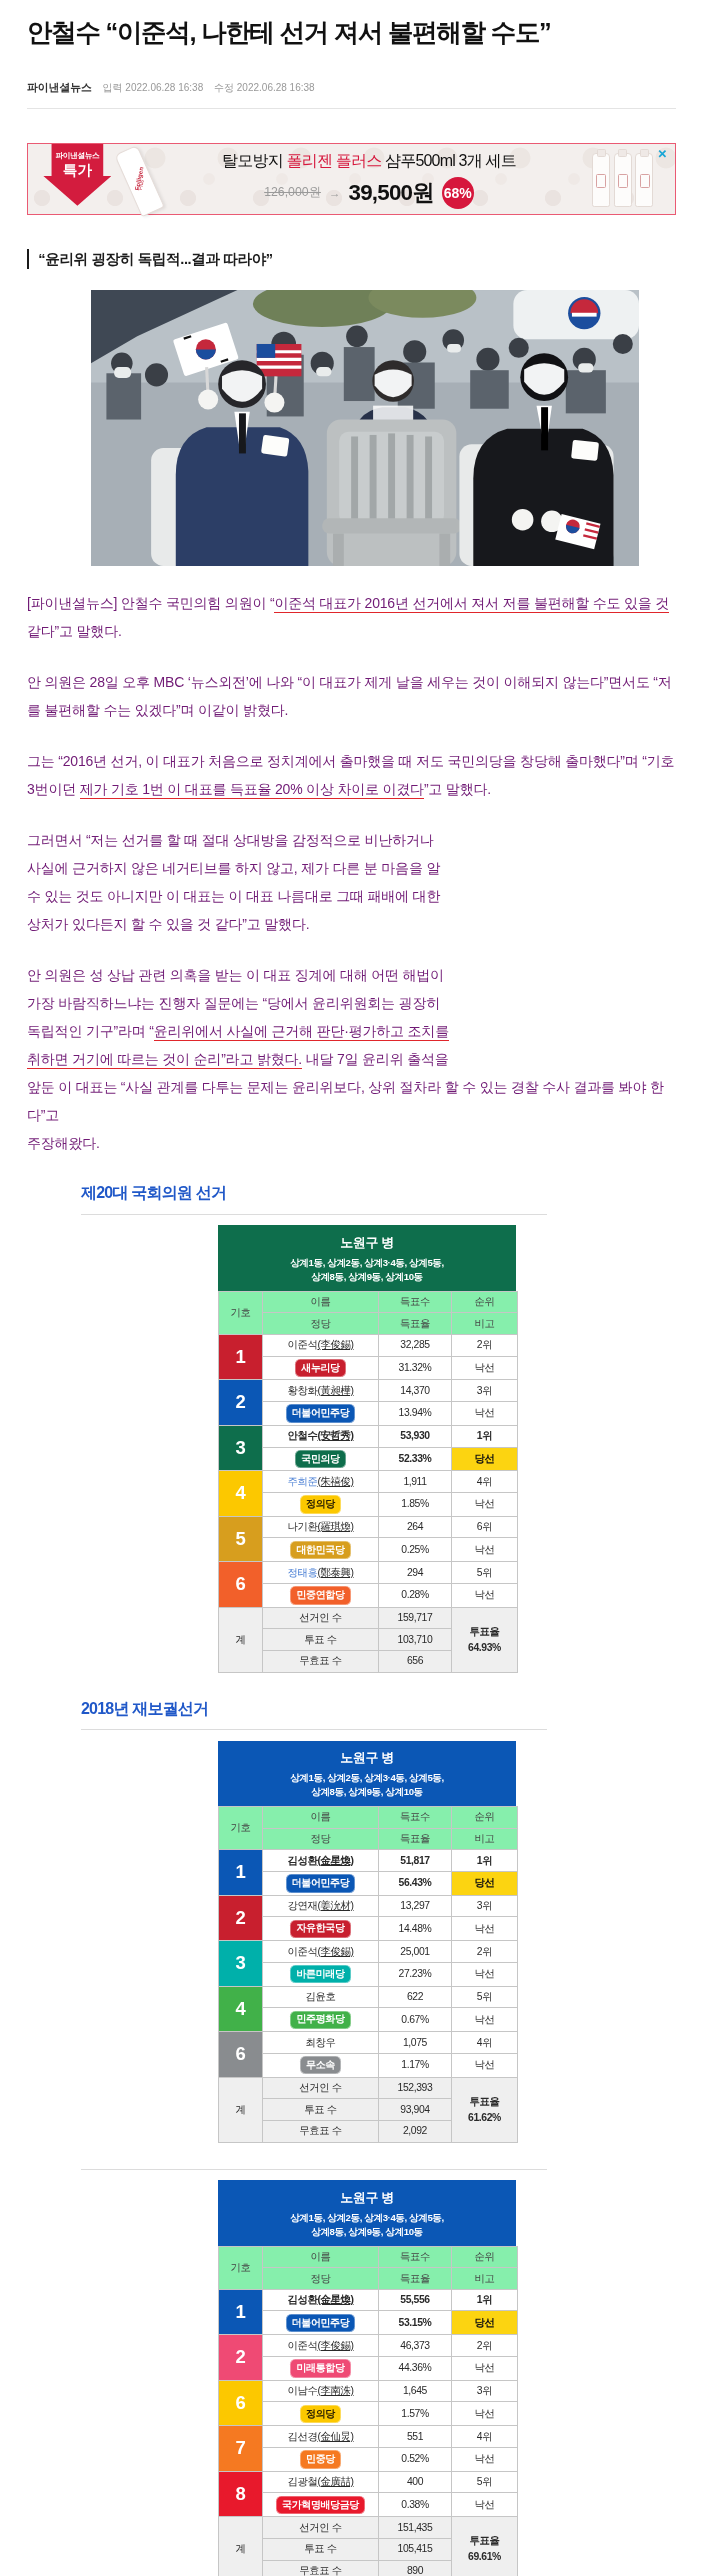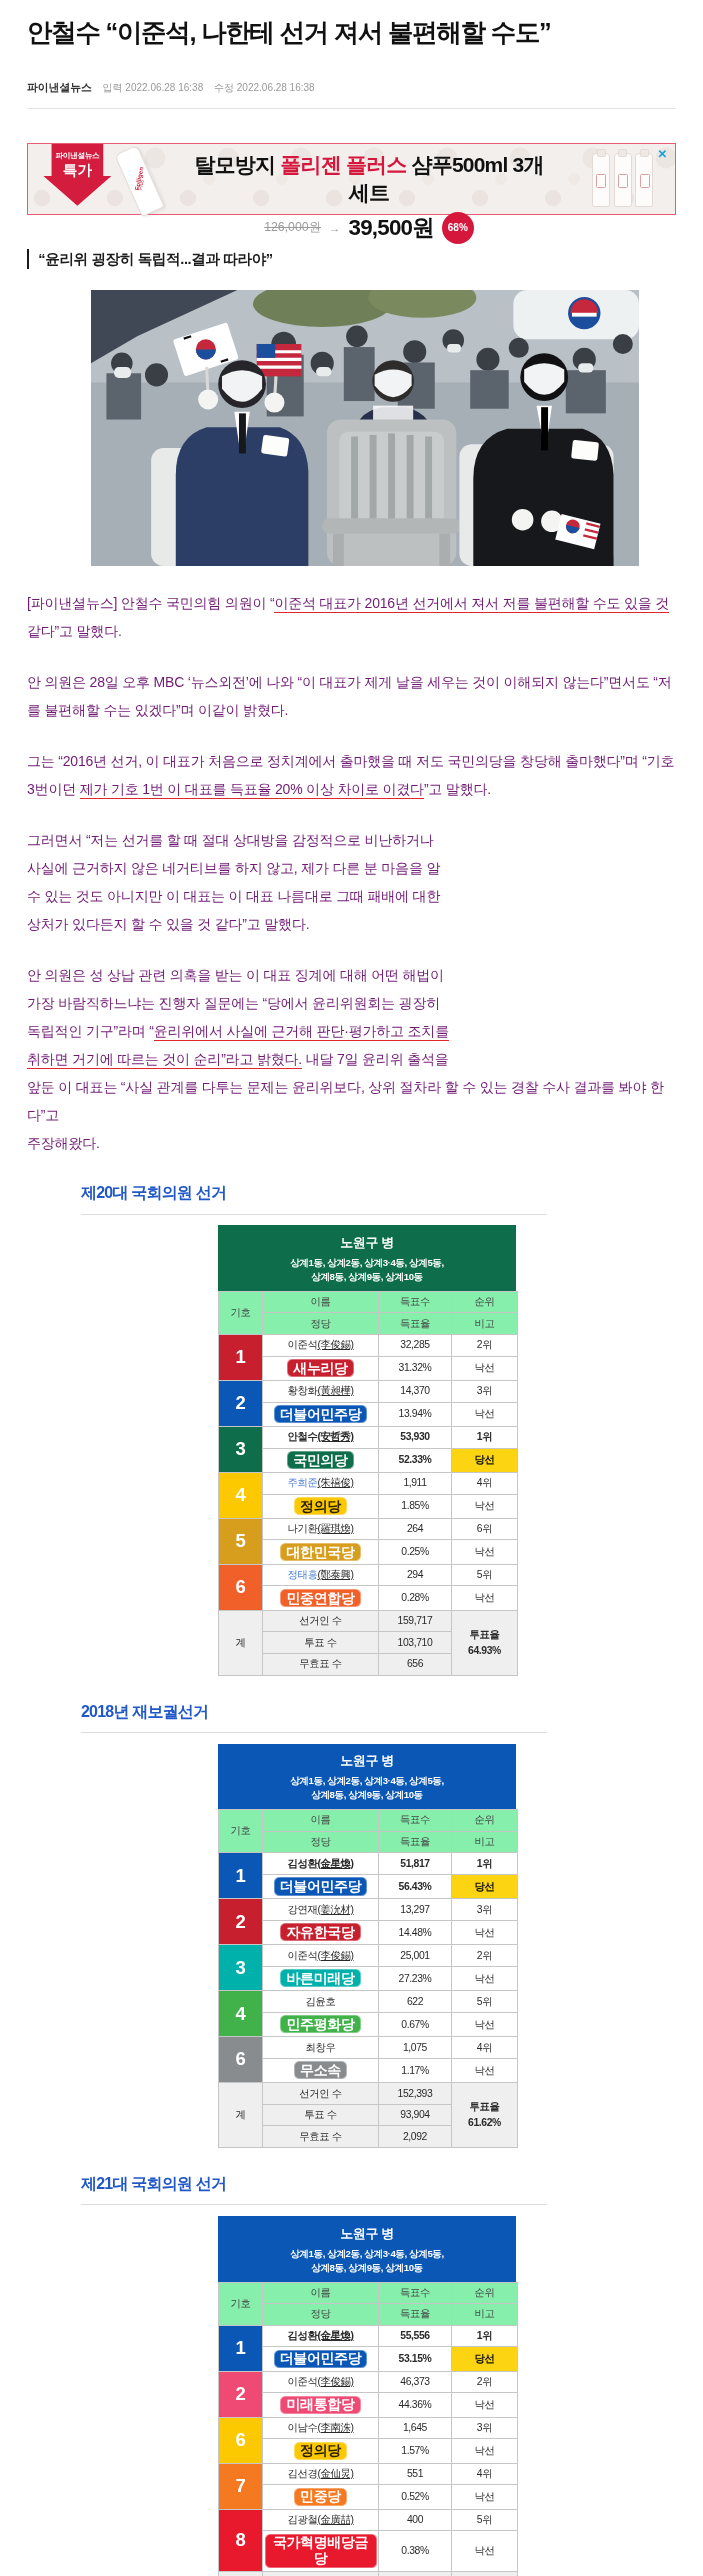--- a/index.html
+++ b/index.html
@@ -23,28 +23,28 @@
   .ad-ribbon{position:absolute;left:15.4px;top:0;width:68px;height:62px;background:#d31c3e;color:#fff;text-align:center;
       clip-path:polygon(12% 0,88% 0,88% 52%,100% 52%,50% 100%,0 52%,12% 52%);}
   .ad-ribbon-l1{font-size:7.7px;font-weight:700;margin-top:7px;letter-spacing:-0.4px;}
   .ad-ribbon-l2{font-size:14.6px;font-weight:800;margin-top:0.8px;}
   .ad-bottle-left{position:absolute;left:99px;top:3.1px;width:23px;height:66px;background:#fff;border:0.8px solid #e5dcd8;
       border-radius:6.2px 6.2px 3.1px 3.1px;transform:rotate(-24deg);box-shadow:1.5px 1.5px 3.1px rgba(0,0,0,.08);
       display:flex;flex-direction:column;align-items:center;justify-content:center;overflow:hidden;}
   .ad-bottle-left .bl1{color:#c6283f;font-size:6.2px;font-weight:700;transform:rotate(-55deg);}
   .ad-bottle-left .bl2{color:#c6283f;font-size:5.4px;transform:rotate(-55deg);}
   .ad-center{position:absolute;left:158px;right:123px;top:7.7px;text-align:center;}
-  .ad-line1{font-size:21px;font-weight:700;letter-spacing:-0.8px;color:#111;}
+  .ad-line1{font-size:16px;font-weight:400;letter-spacing:-0.8px;color:#111;}
   .ad-line1 .red{color:#d6173c;}
   .ad-line2{margin-top:4.6px;display:flex;align-items:center;justify-content:center;gap:8px;}
   .ad-line2 .old{color:#9a9a9a;font-size:12.3px;text-decoration:line-through;}
   .ad-line2 .arw{color:#9a9a9a;font-size:11.6px;}
   .ad-line2 .new{font-size:22.4px;font-weight:800;letter-spacing:-0.8px;color:#111;}
   .ad-line2 .disc{display:inline-flex;align-items:center;justify-content:center;width:32px;height:32px;border-radius:50%;
-      background:#d6173c;color:#fff;font-size:10px;font-weight:800;}
+      background:#d6173c;color:#fff;font-size:14px;font-weight:800;}
   .ad-bottles{position:absolute;right:21.6px;top:9.3px;display:flex;gap:3.9px;}
   .ad-bottles i{display:block;width:16px;height:52px;background:#fdfcfb;border:0.8px solid #e3dad5;border-radius:3.9px 3.9px 2.3px 2.3px;position:relative;}
   .ad-bottles i::before{content:"";position:absolute;left:3.9px;top:-4.6px;width:7px;height:5.4px;background:#efe9e6;border:0.8px solid #e3dad5;border-radius:1.5px;}
   .ad-bottles i::after{content:"";position:absolute;left:3.1px;top:20px;width:8.5px;height:12.3px;border:0.8px solid #d8a2a2;border-radius:1.5px;}
   .ad-close{position:absolute;right:6.2px;top:1.5px;border:0;background:transparent;color:#19a6d6;font-size:11.6px;font-weight:800;cursor:pointer;padding:1.5px;}
 
   
   .subhead{margin:34px 27px 0;font-size:14.6px;line-height:20px;font-weight:700;color:#1c1c1c;border-left:2.3px solid #1a1a1a;padding-left:9.3px;letter-spacing:-0.4px;}
 
   
@@ -66,21 +66,21 @@
   .etable-wrap table{border-collapse:collapse;width:100%;border:1.5px solid var(--theme);background:#fff;table-layout:fixed;}
   .etable-wrap td{border:0.8px solid #c6c6c6;text-align:center;font-size:10.4px;line-height:16px;padding:2.3px 1.5px;letter-spacing:-0.4px;color:#2a2a2a;}
   .etable-wrap tr.hdr td{background:#86efac;color:#444;}
   .etable-wrap td.num{font-size:18.5px;font-weight:800;color:#fff;line-height:1;}
   .etable-wrap span.hanja{color:#2a2a2a;text-decoration:underline;}
   .etable-wrap span.link{color:#4a7fd4;}
   .etable-wrap tr.winner td{font-weight:700;}
   .etable-wrap td.result.won{background:#fcd411;font-weight:700;color:#111;}
   .etable-wrap tr.tot td{background:#efefef;}
   .etable-wrap td.turnout{white-space:pre-line;font-weight:600;background:#efefef;}
-  .badge{display:inline-block;padding:0.8px 6.2px 1.5px;border-radius:5.4px;font-size:14px;font-weight:700;letter-spacing:-0.4px;box-shadow:inset 0 0 0 0.8px rgba(255,255,255,.45);}
+  .badge{display:inline-block;padding:0.8px 6.2px 1.5px;border-radius:5.4px;font-size:10px;font-weight:700;letter-spacing:-0.4px;box-shadow:inset 0 0 0 0.8px rgba(255,255,255,.45);}
   .foot-space{height:15.4px;}
 </style>
 </head>
 <body>
 
 <h1 class="title">안철수 “이준석, 나한테 선거 져서 불편해할 수도”</h1>
 
 <div class="byline">
   <span class="src">파이낸셜뉴스</span>
   <span class="meta">입력 2022.06.28 16:38</span>
@@ -451,21 +451,20 @@
           <tr class="tot">
             <td class="tname">무효표 수</td>
             <td class="tval">2,092</td>
           </tr>
         </tbody>
       </table>
   </div>
 </section>
 
 <section class="sec">
-  <h2>제21대 국회의원 선거</h2>
   <div class="rule"></div>
   <div class="etable-wrap" style="--theme: #0b57b5;">
     <div class="ebanner">
       <div class="eb-title">노원구 병</div>
       <div class="eb-sub">상계1동, 상계2동, 상계3·4동, 상계5동,</div>
       <div class="eb-sub">상계8동, 상계9동, 상계10동</div>
     </div>
     <table>
         <colgroup>
           <col style="width:44px">

